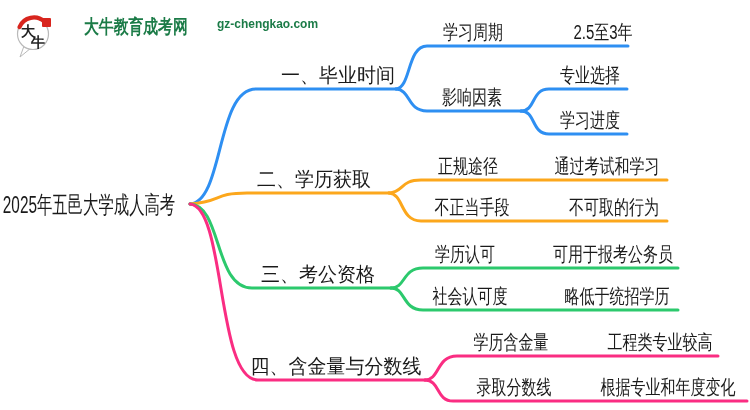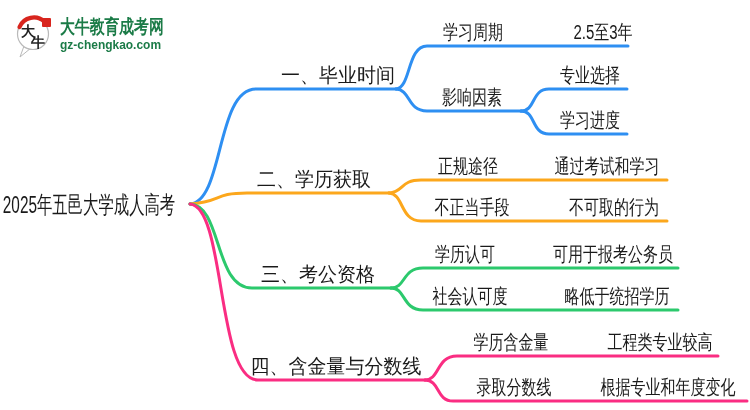--- a/index.html
+++ b/index.html
@@ -12,21 +12,21 @@
     width:750px;height:410px;
     background:#ffffff;
     overflow:hidden;
   }
   
   .logo{
     position:absolute;left:14px;top:12px;
     display:flex;align-items:flex-start;gap:6px;
   }
   .logo-mark{display:block;}
-  .logo-texts{display:flex;flex-direction:column;margin-top:4px;}
+  .logo-texts{display:flex;margin-top:4px;margin-left:24px;}
   .logo-title{
     font-size:19px;font-weight:bold;color:#1b7b47;
     white-space:nowrap;line-height:21px;
     transform:scaleX(0.78);transform-origin:left center;
   }
   .logo-url{
     font-size:13px;font-weight:bold;color:#1b7b47;
     white-space:nowrap;line-height:15px;
     transform:scaleX(0.92);transform-origin:left center;
   }

